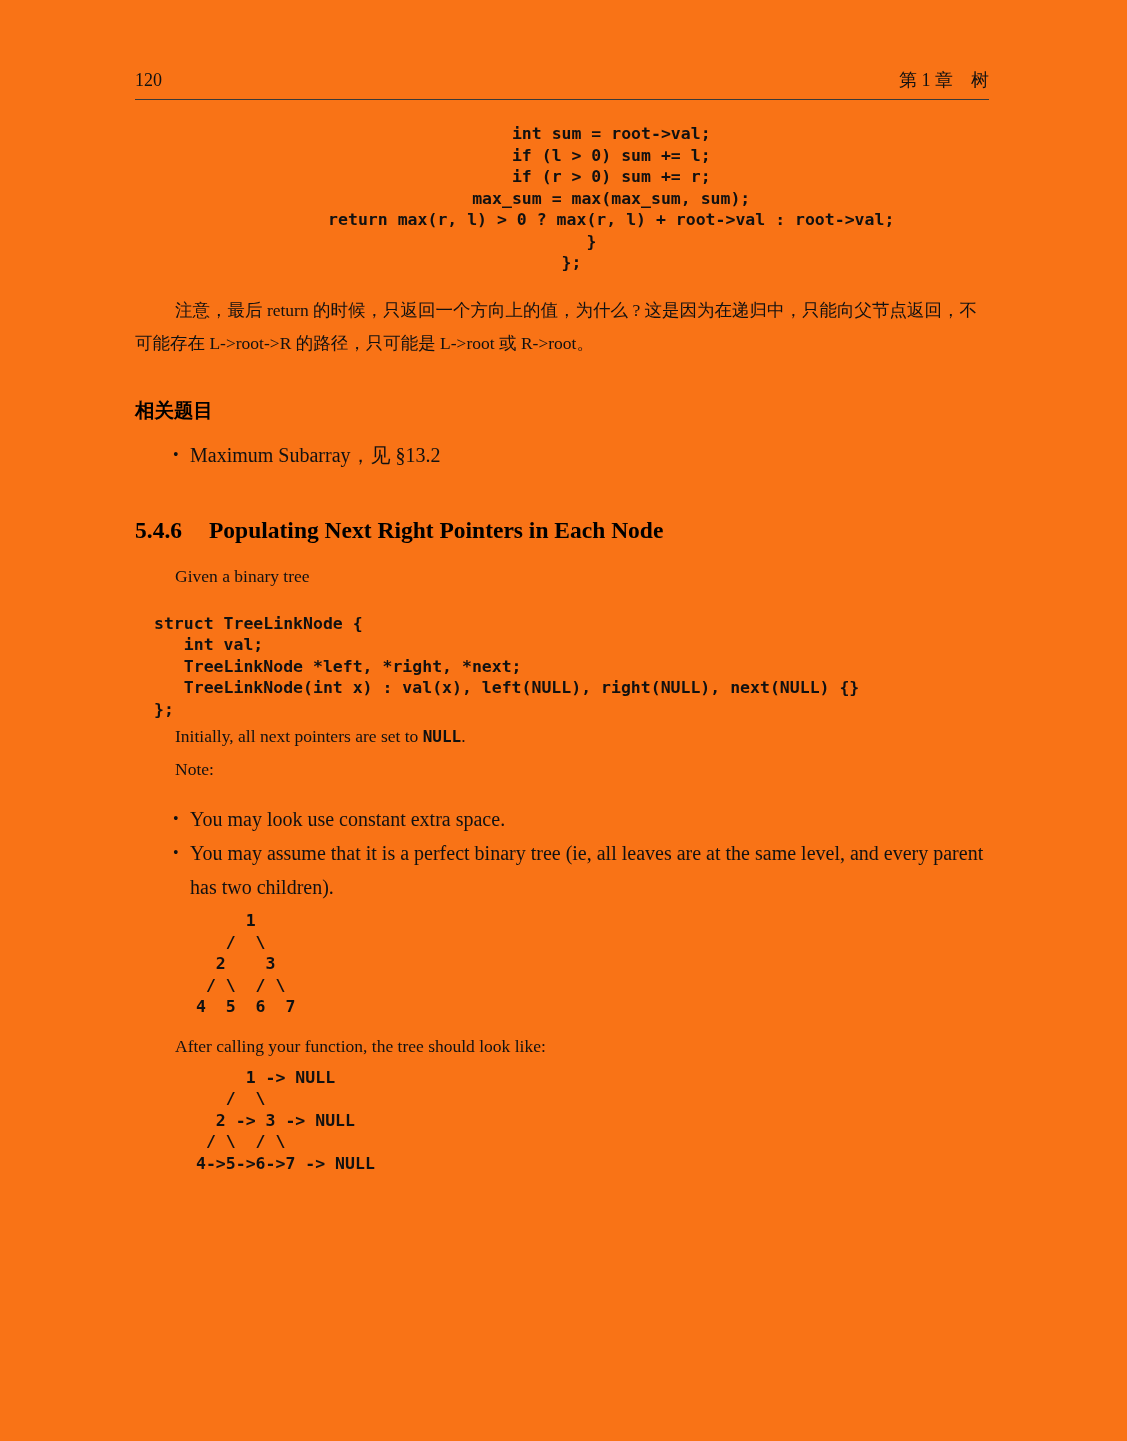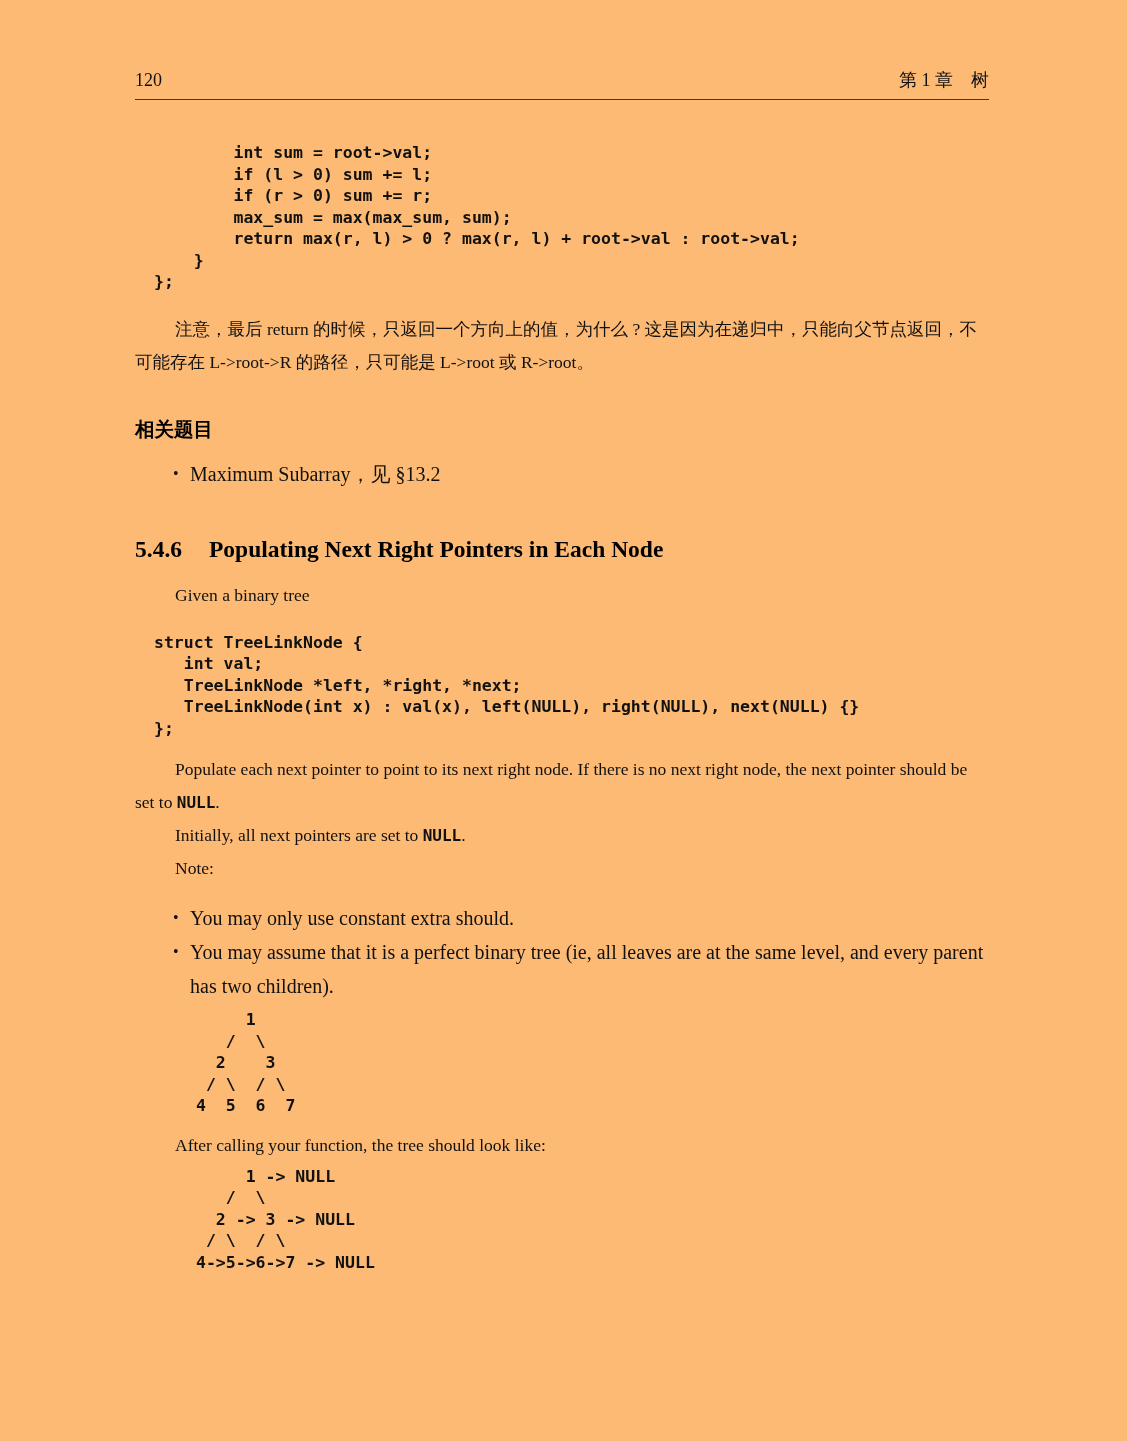--- a/index.html
+++ b/index.html
@@ -2,21 +2,21 @@
 <html><head>
 <meta charset="utf-8">
 <style>
   * { margin: 0; padding: 0; box-sizing: border-box; }
   html, body { background: #ffffff; }
   .page {
     position: relative;
     width: 1127px;
     height: 1441px;
     margin: 0 auto;
-    background: #fdba74;
+    background: #f97316;
     color: #111111;
     font-family: "Liberation Serif", serif;
     padding: 0 138px 5px 135px;
     overflow: hidden;
   }
   .page-header {
     display: flex;
     justify-content: space-between;
     align-items: baseline;
     padding-top: 70px;
@@ -28,21 +28,21 @@
     margin-top: 9px;
   }
   pre.code {
     font-family: "DejaVu Sans Mono", "Liberation Mono", monospace;
     font-weight: bold;
     font-size: 16.5px;
     line-height: 21.5px;
     white-space: pre;
     color: #111111;
   }
-  .code-top { margin-top: 42px; margin-left: 19px; }
+  .code-top { margin-top: 23px; margin-left: 19px; text-align: center; }
   .code-struct { margin-top: 20px; margin-left: 19px; }
   .code-tree { margin-left: 61px; }
   .tree-before { margin-top: 6px; }
   .tree-after { margin-top: 4px; }
   p.body {
     font-size: 17.5px;
     line-height: 33px;
     color: #111111;
   }
   p.indent { text-indent: 40px; }
@@ -123,28 +123,27 @@
 
 
   <p class="body indent para-given">Given a binary tree</p>
 
   <pre class="code code-struct">struct TreeLinkNode {
    int val;
    TreeLinkNode *left, *right, *next;
    TreeLinkNode(int x) : val(x), left(NULL), right(NULL), next(NULL) {}
 };</pre>
 
-  <p class="body indent para-populate"><span>Populate each next pointer to point to its next right node. If there is no next right node, the next pointer should be set to </span><span class="icode">NULL</span><span>.</span></p>
 
   <p class="body indent"><span>Initially, all next pointers are set to </span><span class="icode">NULL</span><span>.</span></p>
 
   <p class="body indent">Note:</p>
 
   <ul class="bullets note-list">
-    <li><span>You may only use constant extra should.</span></li>
+    <li><span>You may look use constant extra space.</span></li>
     <li><span>You may assume that it is a perfect binary tree (ie, all leaves are at the same level, and every parent has two children).</span></li>
   </ul>
 
 
   <pre class="code code-tree tree-before">     1
    /  \
   2    3
  / \  / \
 4  5  6  7</pre>
 

